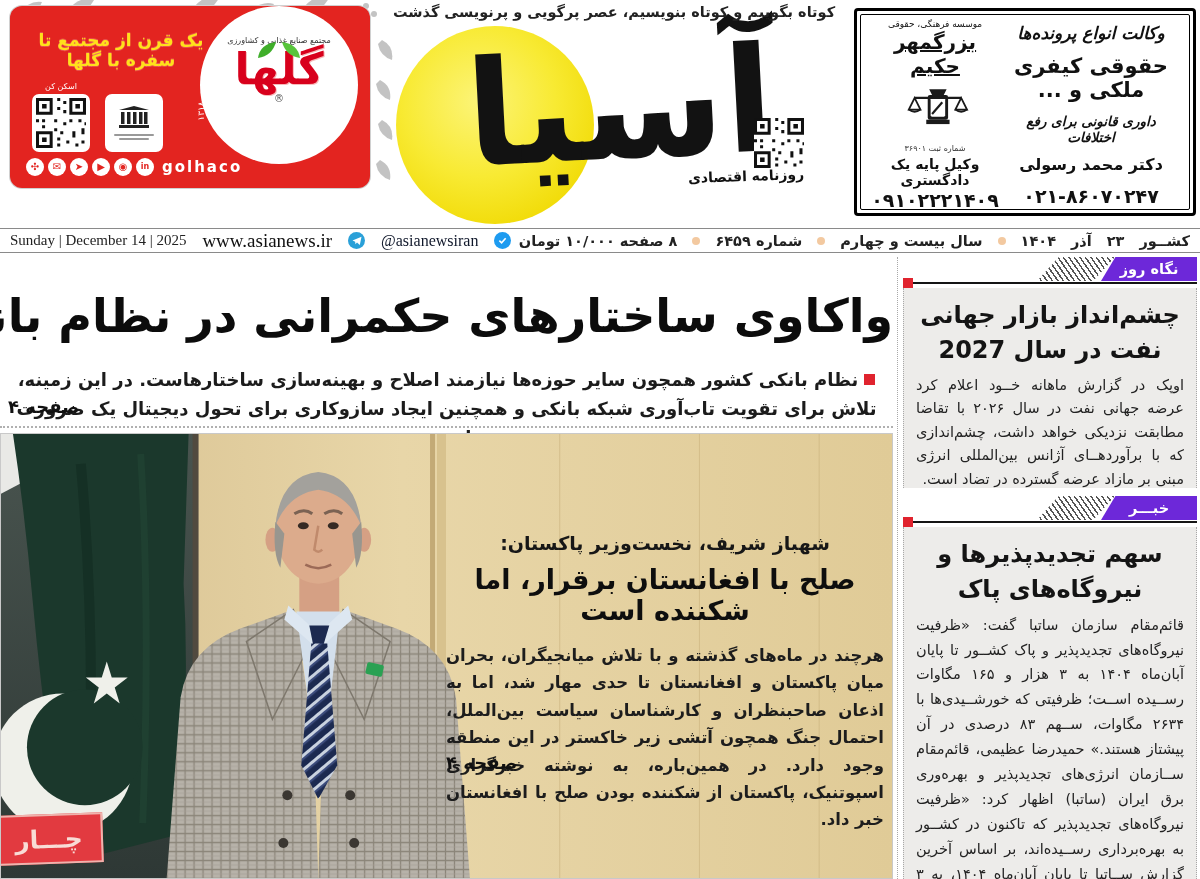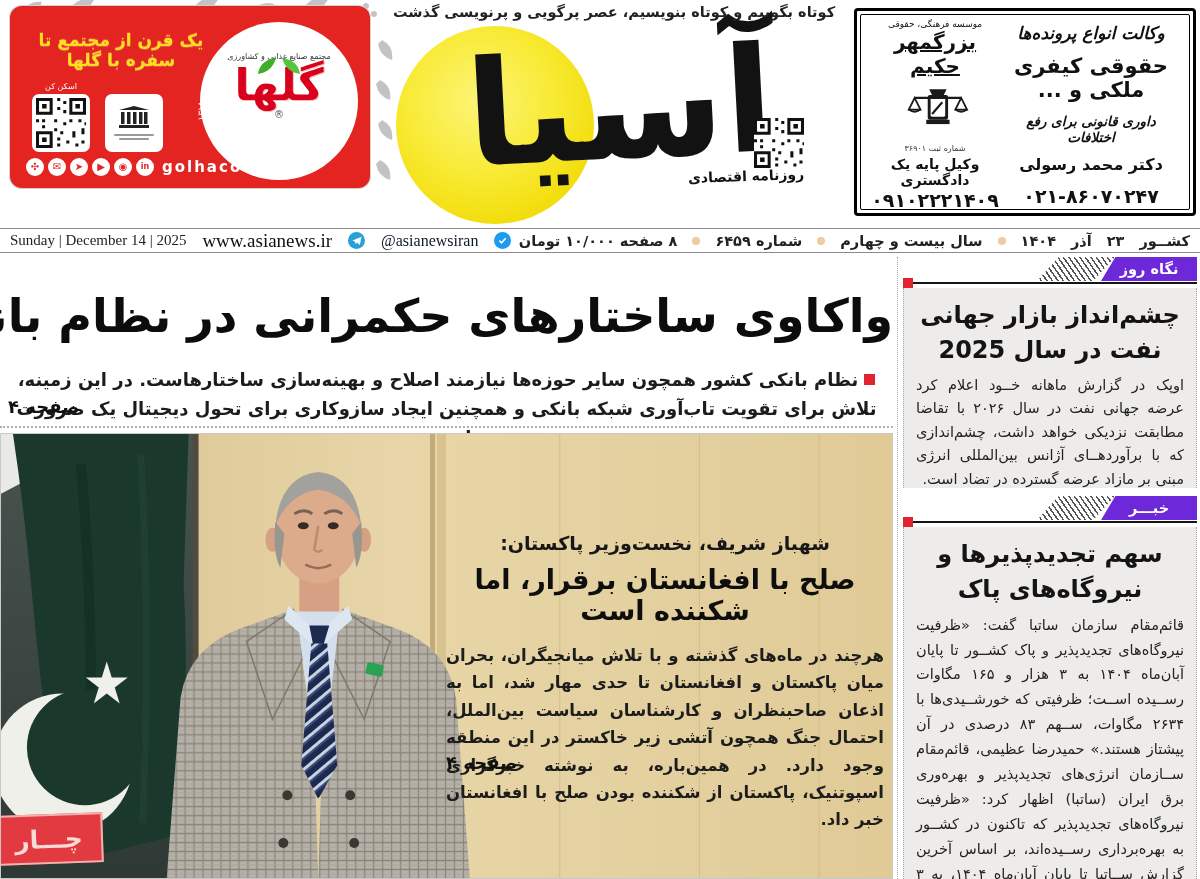--- a/index.html
+++ b/index.html
@@ -5,21 +5,21 @@
   html,body{margin:0;padding:0;background:#888;}
   .page{position:relative;width:1200px;height:879px;background:#fff;overflow:hidden;
         font-family:"DejaVu Sans",sans-serif;color:#111;margin:0 auto;}
   
   .spices{position:absolute;left:0;top:0;width:400px;height:200px;z-index:0;}
   .ad-golha{position:absolute;left:10px;top:6px;width:360px;height:182px;background:#e32420;
             border-radius:12px;z-index:1;box-shadow:0 0 0 1px #d0d0d0;}
   .golha-slogan{position:absolute;right:150px;left:12px;top:24px;text-align:center;direction:rtl;
                 color:#ffe11a;font-weight:bold;font-size:17px;
                 text-shadow:0 1px 0 #fff3,0 -1px 0 #fff3;}
-  .golha-circle{position:absolute;right:12px;top:16px;width:158px;height:158px;background:#fff;
+  .golha-circle{position:absolute;right:12px;top:0;width:158px;height:158px;background:#fff;
                 border-radius:50%;text-align:center;overflow:hidden;}
   .golha-brand-sub{font-size:8px;color:#333;margin-top:30px;direction:rtl;}
   .golha-brand{font-size:44px;font-weight:bold;color:#d8001c;line-height:1.1;direction:rtl;
                text-shadow:1px 1px 0 #f7b9b9;}
   .golha-reg{font-size:10px;color:#555;}
   .golha-leaves{position:absolute;left:50%;top:34px;transform:translateX(-50%);}
   .golha-year{position:absolute;right:160px;top:100px;color:#fff;font-size:9px;transform:rotate(-90deg);}
   .golha-qr{position:absolute;left:22px;top:88px;width:58px;height:58px;background:#fff;border-radius:7px;padding:4px;box-sizing:border-box;}
   .golha-qr-label{position:absolute;left:22px;top:76px;width:58px;text-align:center;color:#fff;font-size:8px;direction:rtl;}
   .golha-unesco{position:absolute;left:95px;top:88px;width:58px;height:58px;background:#fff;border-radius:7px;
@@ -350,21 +350,21 @@
 
     <section>
       <div class="sec-head">
         <div class="hatch"></div>
         <div class="sec-banner">نگاه روز</div>
       </div>
       <div class="sec-rule">
           <i class="rule-sq"></i>
         </div>
       <div class="story-box box-negah">
-        <h2>چشم‌انداز بازار جهانی نفت در سال 2025</h2>
+        <h2>چشم‌انداز بازار جهانی نفت در سال 2027</h2>
         <p>اوپک در گزارش ماهانه خــود اعلام کرد عرضه جهانی نفت در سال ۲۰۲۶ با تقاضا مطابقت نزدیکی خواهد داشت، چشم‌اندازی که با برآوردهــای آژانس بین‌المللی انرژی مبنی بر مازاد عرضه گسترده در تضاد است.</p>
 
       </div>
     </section>
 
     <div class="gap"></div>
 
     <section>
       <div class="sec-head">
         <div class="hatch"></div>

